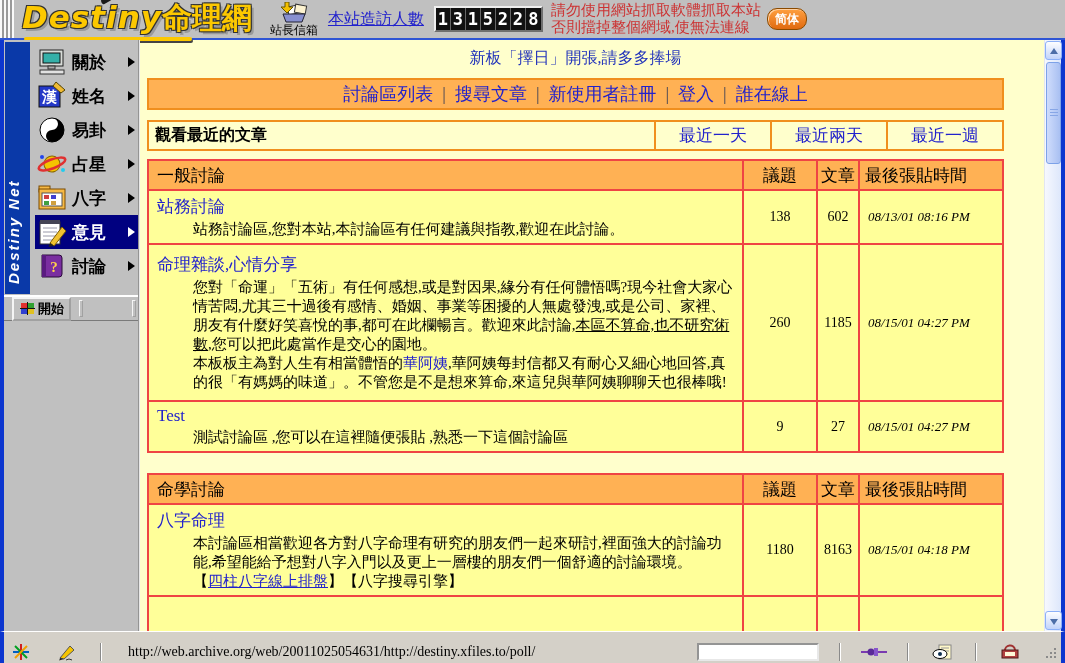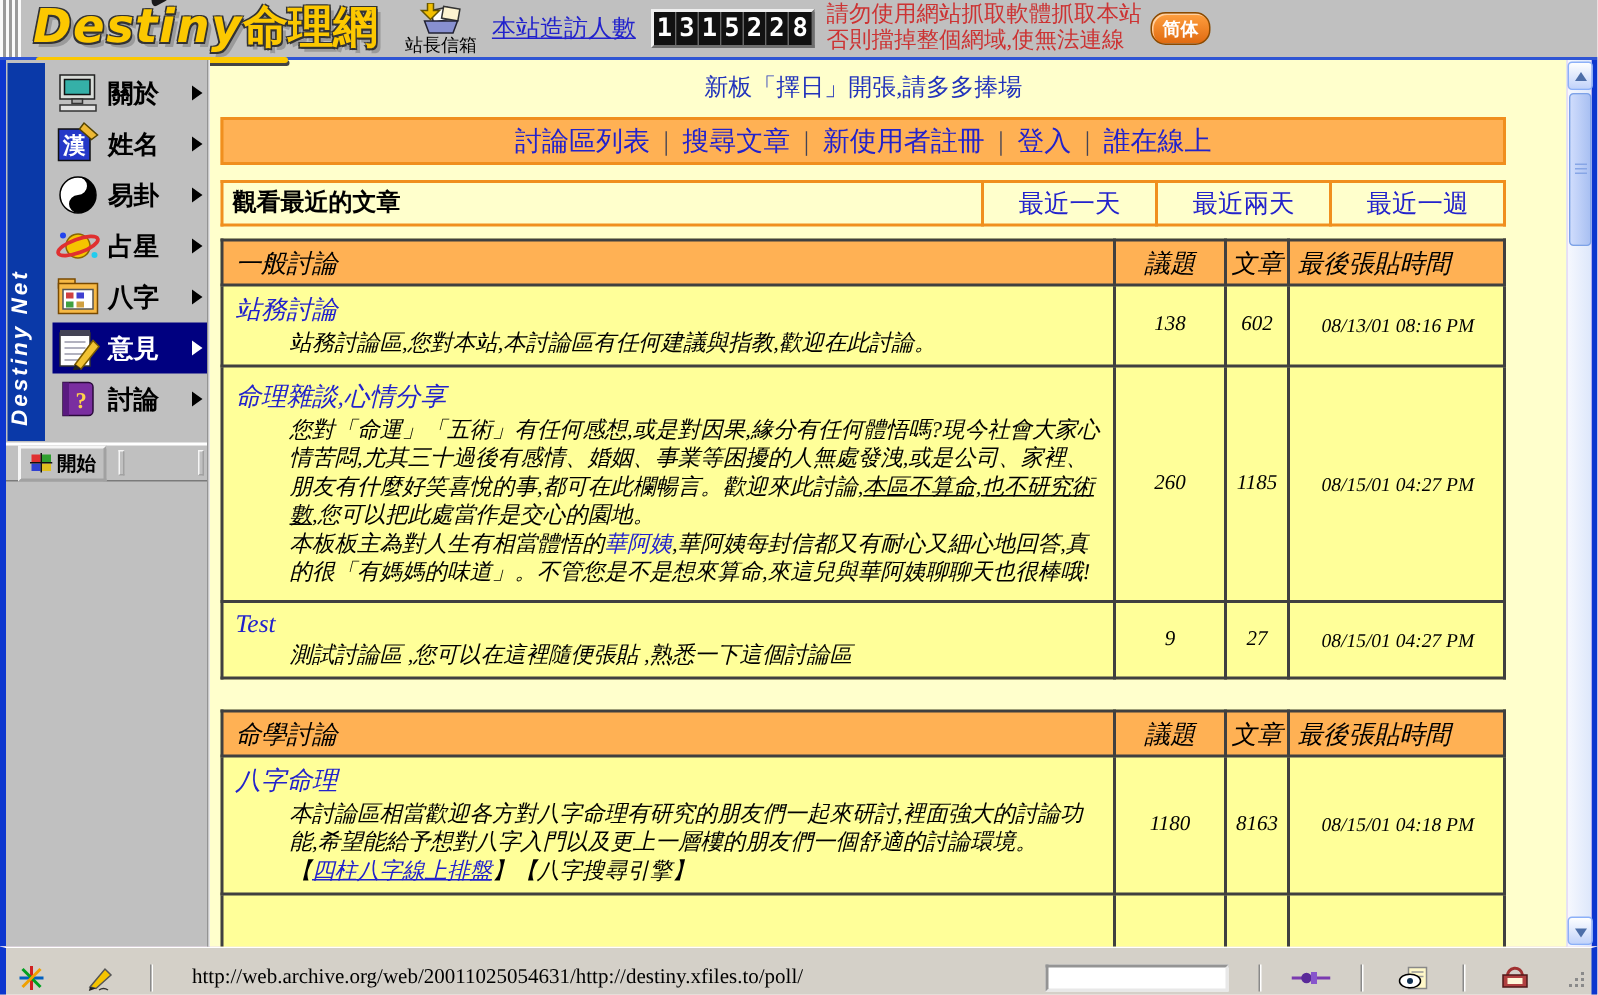--- a/index.html
+++ b/index.html
@@ -46,31 +46,31 @@
   .announcement { width:857px; text-align:center; color:#2233bb; font-size:16px; margin-bottom:9px; }
   .navbar { width:857px; height:32px; background:#ffb154; border:2px solid #f08f1e; display:flex; justify-content:center; align-items:center; font-size:18px; margin-bottom:10px; }
   .nav-link { color:#2222cc; cursor:pointer; padding:0 9px; }
   .nav-sep { color:#445; }
   .recent-table { width:857px; border-collapse:collapse; background:#ffffcc; margin-bottom:8px; }
   .recent-table td { border:2px solid #f08f1e; height:29px; }
   .recent-title { font-weight:bold; font-size:16px; padding-left:6px; }
   .recent-btn { width:116px; text-align:center; color:#2222cc; font-size:17px; cursor:pointer; }
   .userline { width:857px; display:flex; justify-content:space-between; font-size:16px; margin:8px 0 7px; }
   .forum-table { width:857px; border-collapse:collapse; background:#ffff99; margin-bottom:20px; table-layout:fixed; }
-  .forum-table td { border:2px solid #404040; vertical-align:middle;font-style:italic; }
+  .forum-table td { border:2px solid #ef4444; vertical-align:middle; }
   .forum-table .hdr td { background:#ffb154; font-size:17px; height:30px; }
   .hdr .h-title { padding-left:8px; }
   .hdr .h-topics, .hdr .h-posts { text-align:center; }
   .hdr .h-last { padding-left:5px; }
   .col-topics { width:74px; } .col-posts { width:42px; } .col-last { width:144px; }
   .cell-name { padding:4px 8px 4px; }
   .forum-name { font-size:17px; color:#2222cc; cursor:pointer; }
   .forum-desc { font-size:15px; color:#000; margin-left:36px; line-height:19px; margin-top:2px; }
   .cell-num { text-align:center; font-size:14px; }
-  .cell-last { font-size:13px; font-style:italic; padding-left:21px; white-space:nowrap; }
+  .cell-last { font-size:13px; font-style:italic; padding-left:8px; white-space:nowrap; }
   .u { text-decoration:underline; }
   .inline-link { color:#2222cc; cursor:pointer; }
   .inline-link.u2 { text-decoration:underline; }
 
   
   .scrollbar { width:17px; flex:none; background:linear-gradient(90deg,#f6f8fe,#dde7fb); position:relative; border-left:1px solid #e2e6f0; }
   .sb-btn { position:absolute; left:0; width:17px; height:19px; background:linear-gradient(#fdfeff,#c2d3fa); border:1px solid #8cb0f8; border-radius:3px; cursor:pointer; }
   .sb-up { top:1px; } .sb-down { bottom:1px; }
   .sb-btn .chev { position:absolute; left:4px; width:0; height:0; border-left:4px solid transparent; border-right:4px solid transparent; }
   .sb-up .chev { top:6px; border-bottom:6px solid #4d6ea8; }

